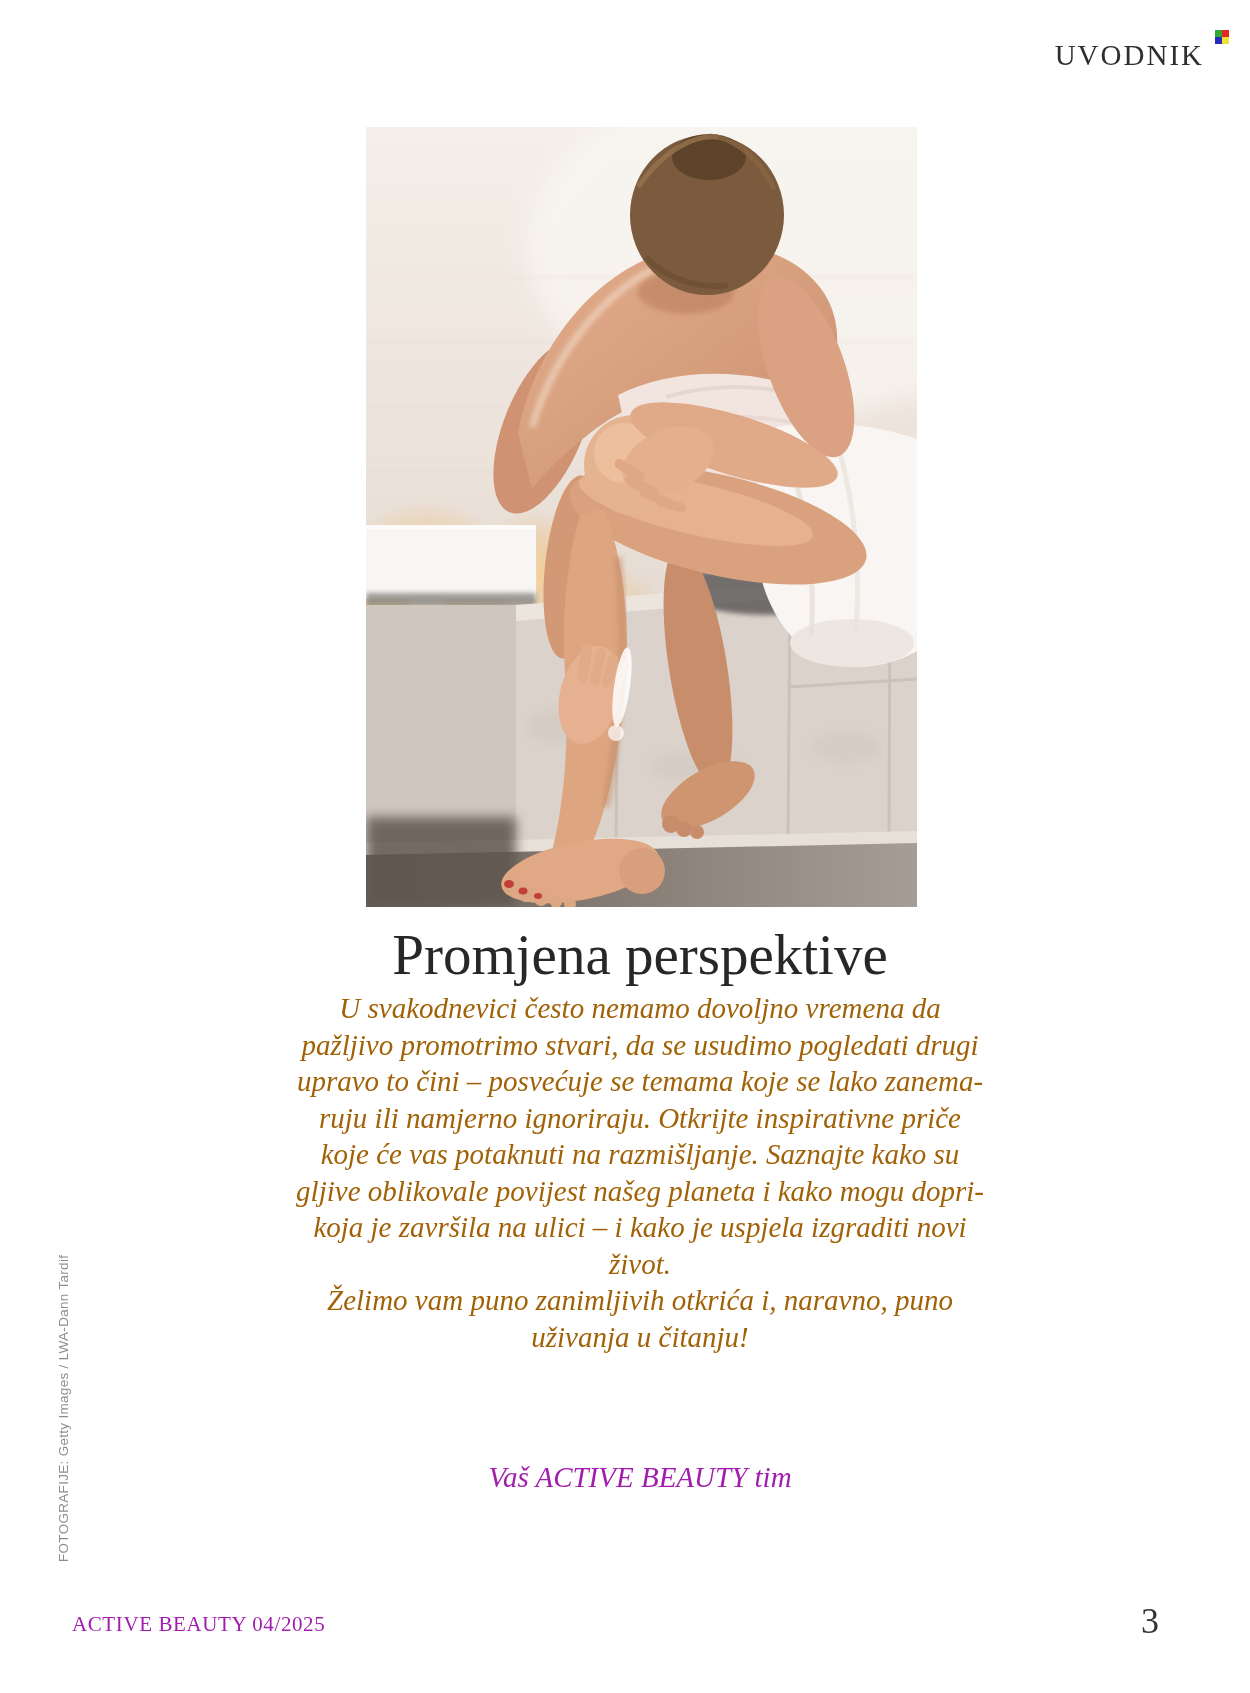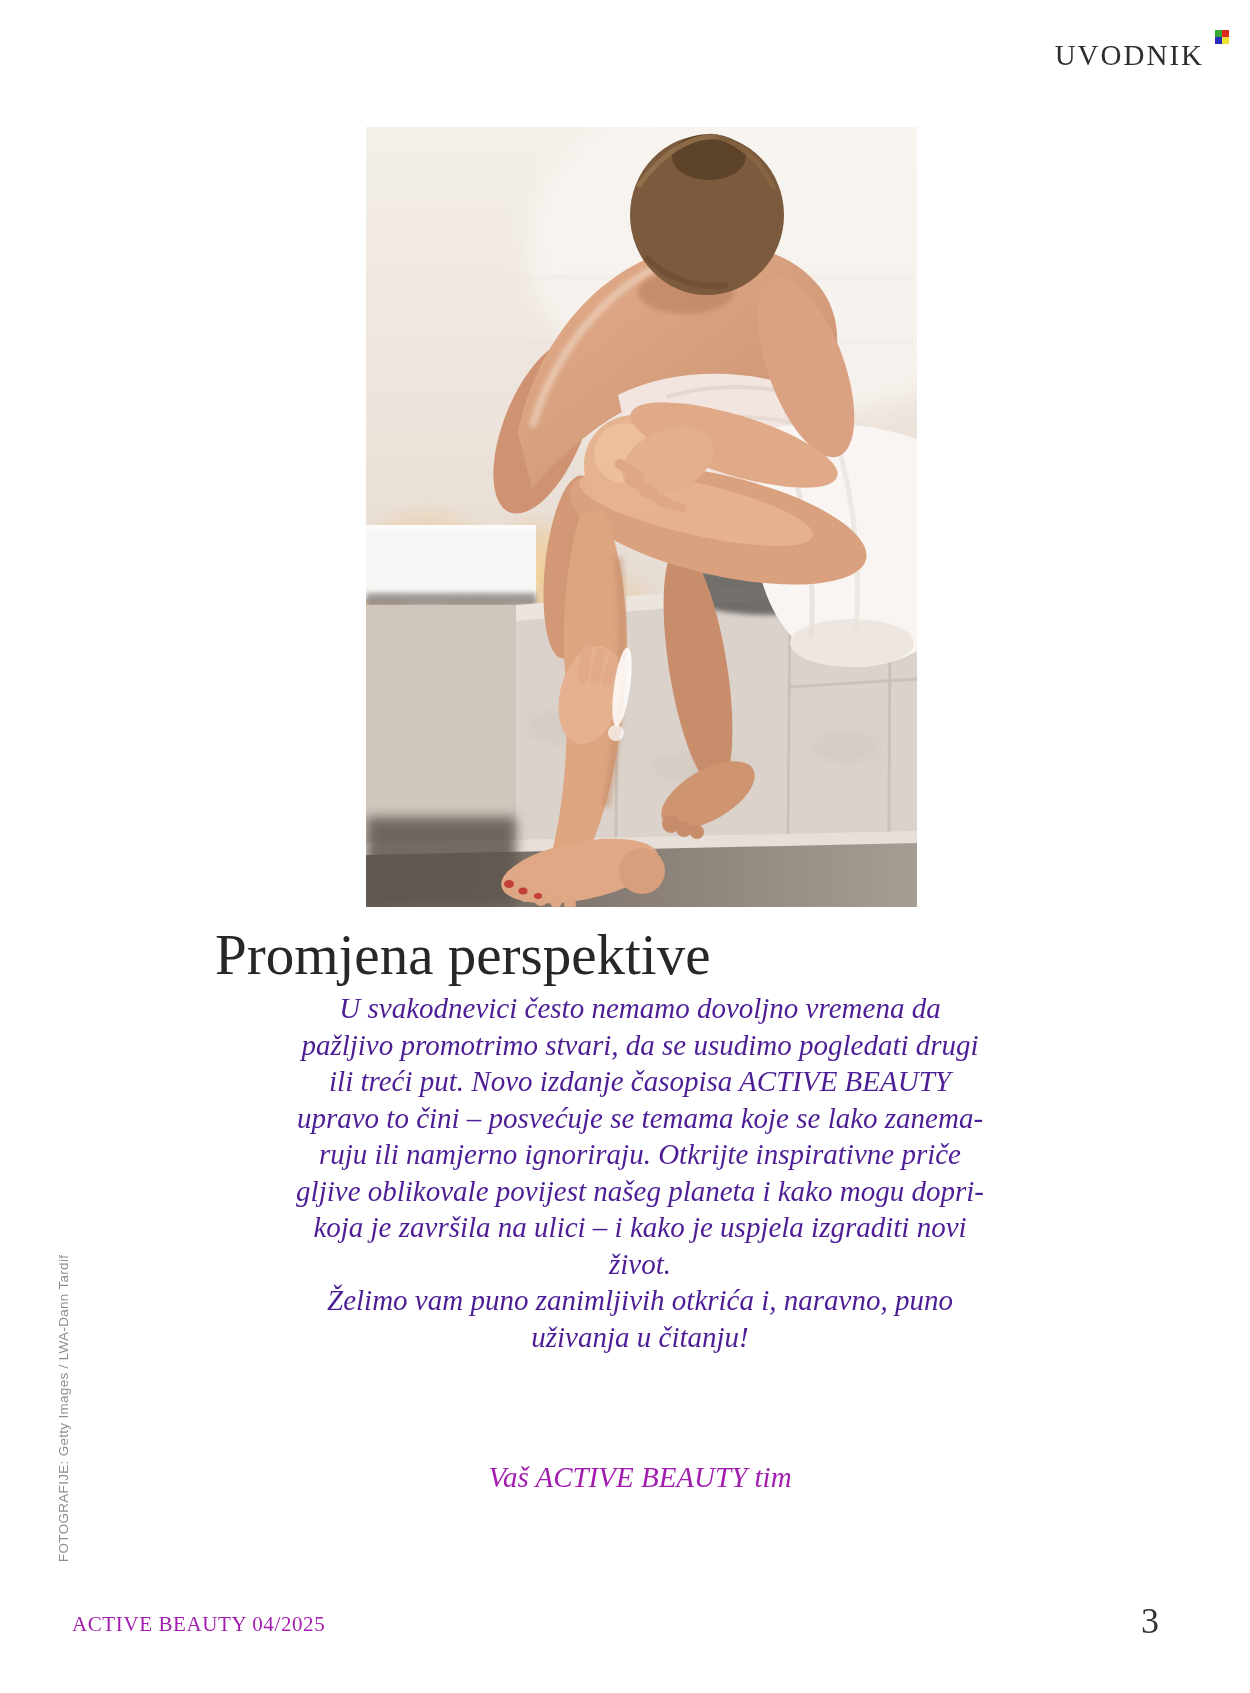--- a/index.html
+++ b/index.html
@@ -13,25 +13,25 @@
   }
   .logo-mark {
     position:absolute; top:30px; left:1215px; width:14px; height:14px;
     display:grid; grid-template-columns:7px 7px; grid-template-rows:7px 7px;
   }
   .logo-mark span { width:7px; height:7px; display:block; }
   .photo-frame { position:absolute; left:366px; top:127px; width:551px; height:780px; }
   .photo-frame svg { display:block; }
   .article-title {
     position:absolute; left:215px; width:850px; top:922px; margin:0;
-    font-size:57px; font-weight:400; color:#272727; line-height:66px;
+    text-align:center; font-size:57px; font-weight:400; color:#272727; line-height:66px;
   }
   .body-text {
     position:absolute; left:190px; width:900px; top:990px;
-    text-align:center; font-style:italic; font-size:29px; line-height:36.5px; color:#4c1d95;
+    text-align:center; font-style:italic; font-size:29px; line-height:36.5px; color:#a16207;
   }
   .tline { display:block; }
   .signoff {
     position:absolute; left:190px; width:900px; top:1459px;
     text-align:center; font-style:italic; font-size:29px; line-height:36.5px; color:#a21caf;
   }
   .photo-credit {
     position:absolute; left:56px; top:1562px;
     transform:rotate(-90deg); transform-origin:0 0;
     font-family:"Liberation Sans", sans-serif; font-size:13.5px; letter-spacing:0.3px;
@@ -218,23 +218,23 @@
         </g>
       </g>
     </svg>
   </figure>
 
   <h1 class="article-title">Promjena perspektive</h1>
 
   <div class="body-text">
     <span class="tline">U svakodnevici često nemamo dovoljno vremena da</span>
     <span class="tline">pažljivo promotrimo stvari, da se usudimo pogledati drugi</span>
-    <span class="tline">ili treći put. Novo izdanje časopisa ACTIVE BEAUTY</span>
     <span class="tline">upravo to čini – posvećuje se temama koje se lako zanema-</span>
     <span class="tline">ruju ili namjerno ignoriraju. Otkrijte inspirativne priče</span>
+    <span class="tline">koje će vas potaknuti na razmišljanje. Saznajte kako su</span>
     <span class="tline">gljive oblikovale povijest našeg planeta i kako mogu dopri-</span>
     <span class="tline">koja je završila na ulici – i kako je uspjela izgraditi novi</span>
     <span class="tline">život.</span>
     <span class="tline">Želimo vam puno zanimljivih otkrića i, naravno, puno</span>
     <span class="tline">uživanja u čitanju!</span>
   </div>
 
   <div class="signoff">Vaš ACTIVE BEAUTY tim</div>
 
   <div class="photo-credit">FOTOGRAFIJE: Getty Images / LWA-Dann Tardif</div>

